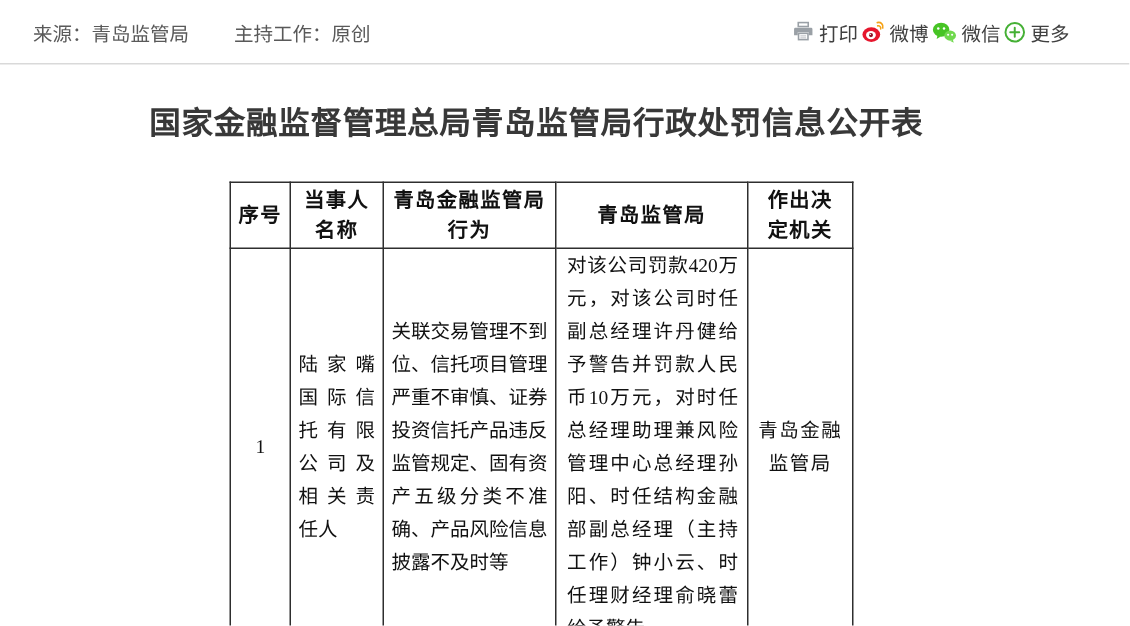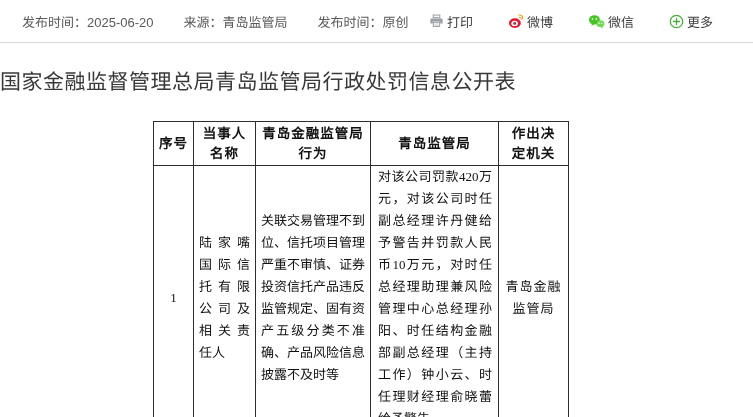--- a/index.html
+++ b/index.html
@@ -27,41 +27,42 @@
     color: #595959;
     display: flex;
     align-items: center;
   }
   .meta-item { margin-right: 30px; white-space: nowrap; }
   .meta-item:last-child { margin-right: 0; }
 
   .meta-actions {
     display: flex;
     align-items: center;
-    gap: 35px;
+    gap: 2px;
   }
   .action {
     display: inline-flex;
     align-items: center;
     gap: 3px;
     font-size: 13px;
     color: #404040;
     cursor: pointer;
     white-space: nowrap;
     text-decoration: none;
   }
   .action .icon { display: inline-flex; align-items: center; }
 
   
   .page-title {
     margin: 22px 0 0 0;
     width: 715px;
+    text-align: center;
     font-family: "Liberation Sans", "DejaVu Sans", sans-serif;
     font-size: 21px;
-    font-weight: 400;
+    font-weight: 700;
     color: #383838;
     letter-spacing: 0.5px;
   }
 
   
   .penalty-table {
     border-collapse: collapse;
     table-layout: fixed;
     margin: 26px 0 0 153px;
     font-family: "Liberation Serif", "DejaVu Serif", serif;
@@ -94,23 +95,22 @@
   .c-penalty   { text-align: justify; padding: 0 6px 0 7px; }
   .c-authority { text-align: center; letter-spacing: 1px; }
 </style>
 </head>
 <body>
 
 <div class="page">
 
   <header class="meta-bar">
     <div class="meta-left">
-      <span class="meta-item"><span>发布时间：</span><span>2025-06-20</span></span>
       <span class="meta-item"><span>来源：</span><span>青岛监管局</span></span>
-      <span class="meta-item"><span>发布时间：</span><span>原创</span></span>
+      <span class="meta-item"><span>主持工作：</span><span>原创</span></span>
     </div>
 
     <div class="meta-actions">
 
       <a class="action">
         <span class="icon">
           <svg viewBox="0 0 16 16" width="15" height="14" aria-hidden="true">
             <rect x="4.2" y="1.2" width="7.6" height="3" fill="none" stroke="#9aa0a6" stroke-width="1.2"></rect>
             <path d="M2 5.2 h12 a1 1 0 0 1 1 1 v4.6 h-2.8 v-2.2 H3.8 v2.2 H1 v-4.6 a1 1 0 0 1 1-1z" fill="#9aa0a6"></path>
             <rect x="4.4" y="9.4" width="7.2" height="4.8" fill="#ffffff" stroke="#9aa0a6" stroke-width="1.2"></rect>

